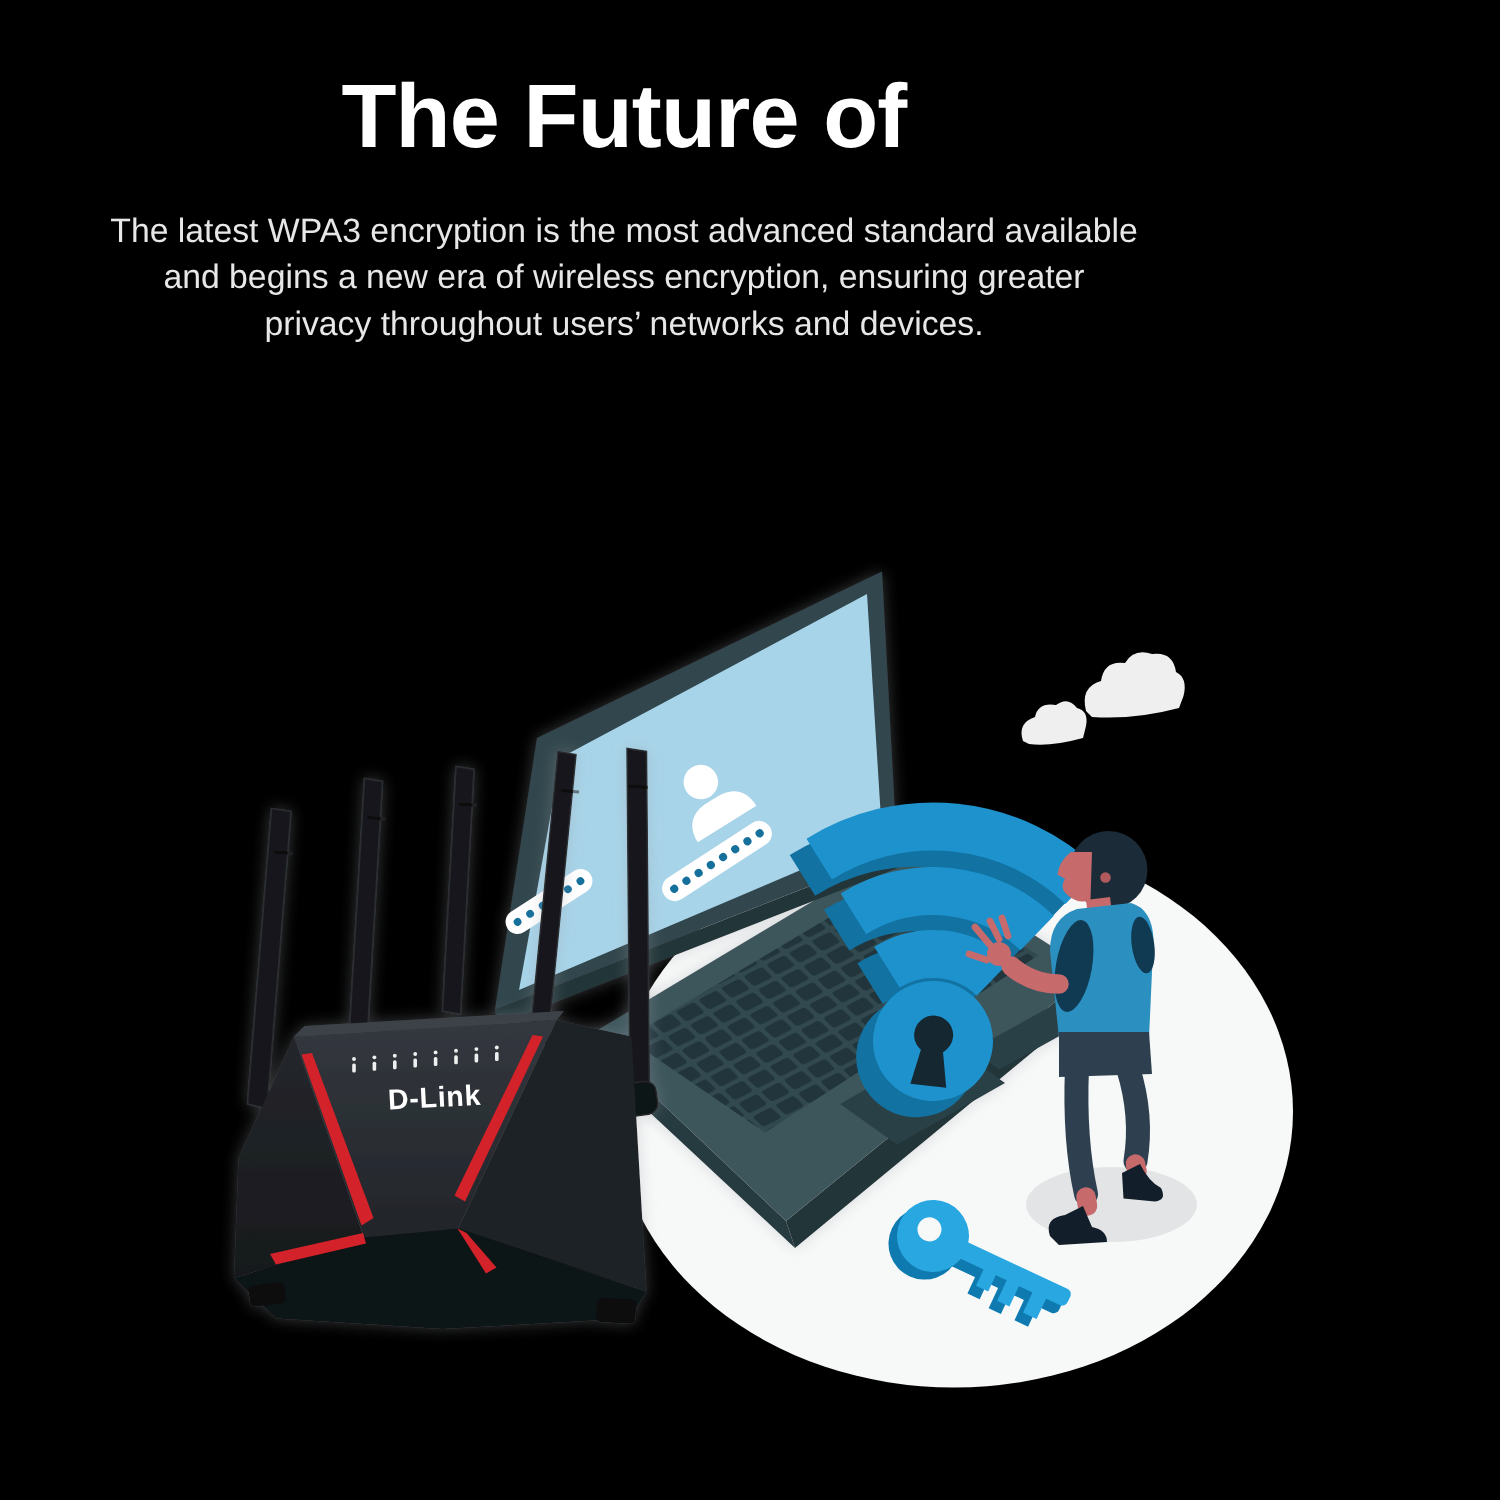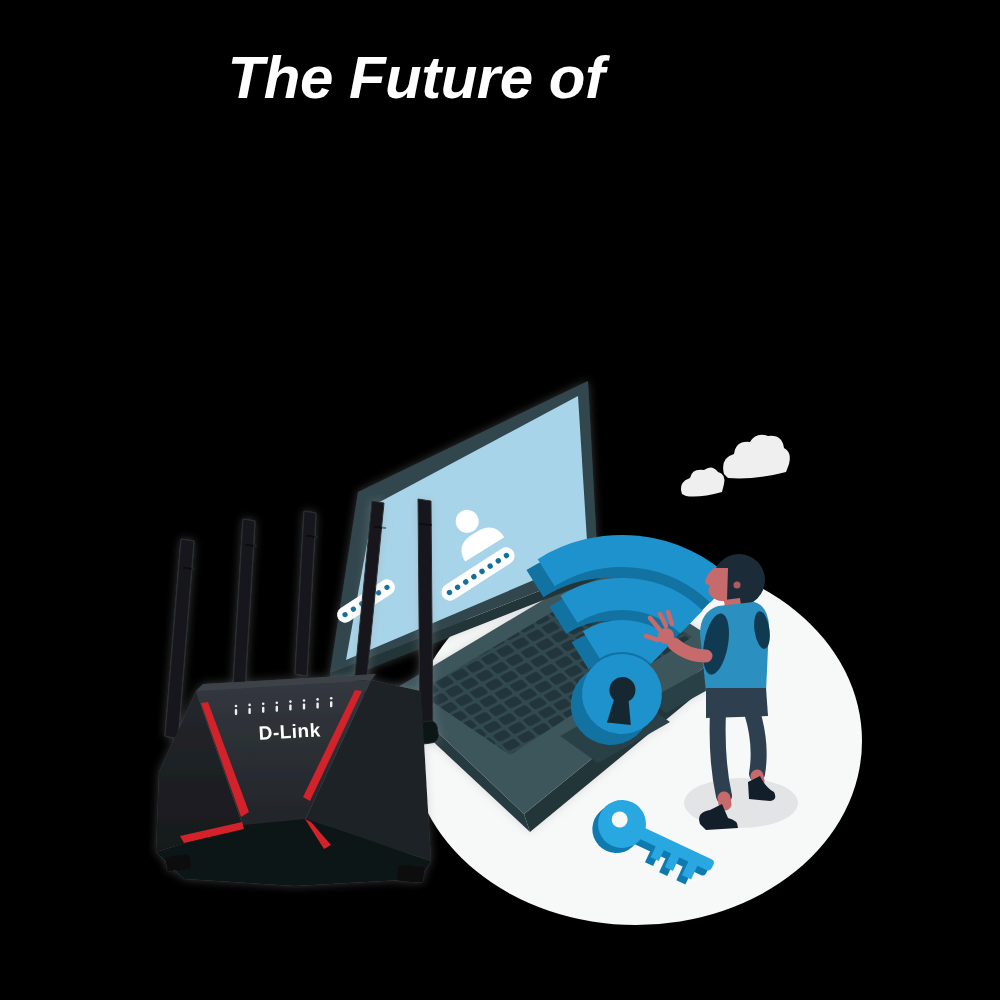--- a/index.html
+++ b/index.html
@@ -3,21 +3,21 @@
 <meta charset="utf-8">
 <style>
   html,body{margin:0;padding:0;}
   body{
     width:1000px;height:1000px;overflow:hidden;position:relative;
     background:#000;
     font-family:"Liberation Sans", sans-serif;
   }
   .scene{position:absolute;inset:0;}
   .hero{
-    position:absolute;top:0;left:0;width:832px;text-align:center;z-index:2;font-style:italic;
+    position:absolute;top:0;left:0;width:832px;text-align:center;z-index:2;
   }
   .hero h1{
     margin:40px 0 0 0;
     color:#fff;
     font-size:60px;
     font-weight:700;
     letter-spacing:-0.5px;
     line-height:76px;
   }
   .hero h1 span{display:block;}
@@ -241,13 +241,18 @@
       <rect x="76" y="3" width="10" height="18"></rect>
     </g>
     <circle cx="-4" cy="-3" r="8" fill="#f7f8f8"></circle>
   </g>
 </svg>
 
 <div class="hero">
   <h1>
     <span>The Future of</span>
   </h1>
+  <div class="sub">
+    <div>The latest WPA3 encryption is the most advanced standard available</div>
+    <div>and begins a new era of wireless encryption, ensuring greater</div>
+    <div>privacy throughout users’ networks and devices.</div>
+  </div>
 </div>
 
 </body></html>

